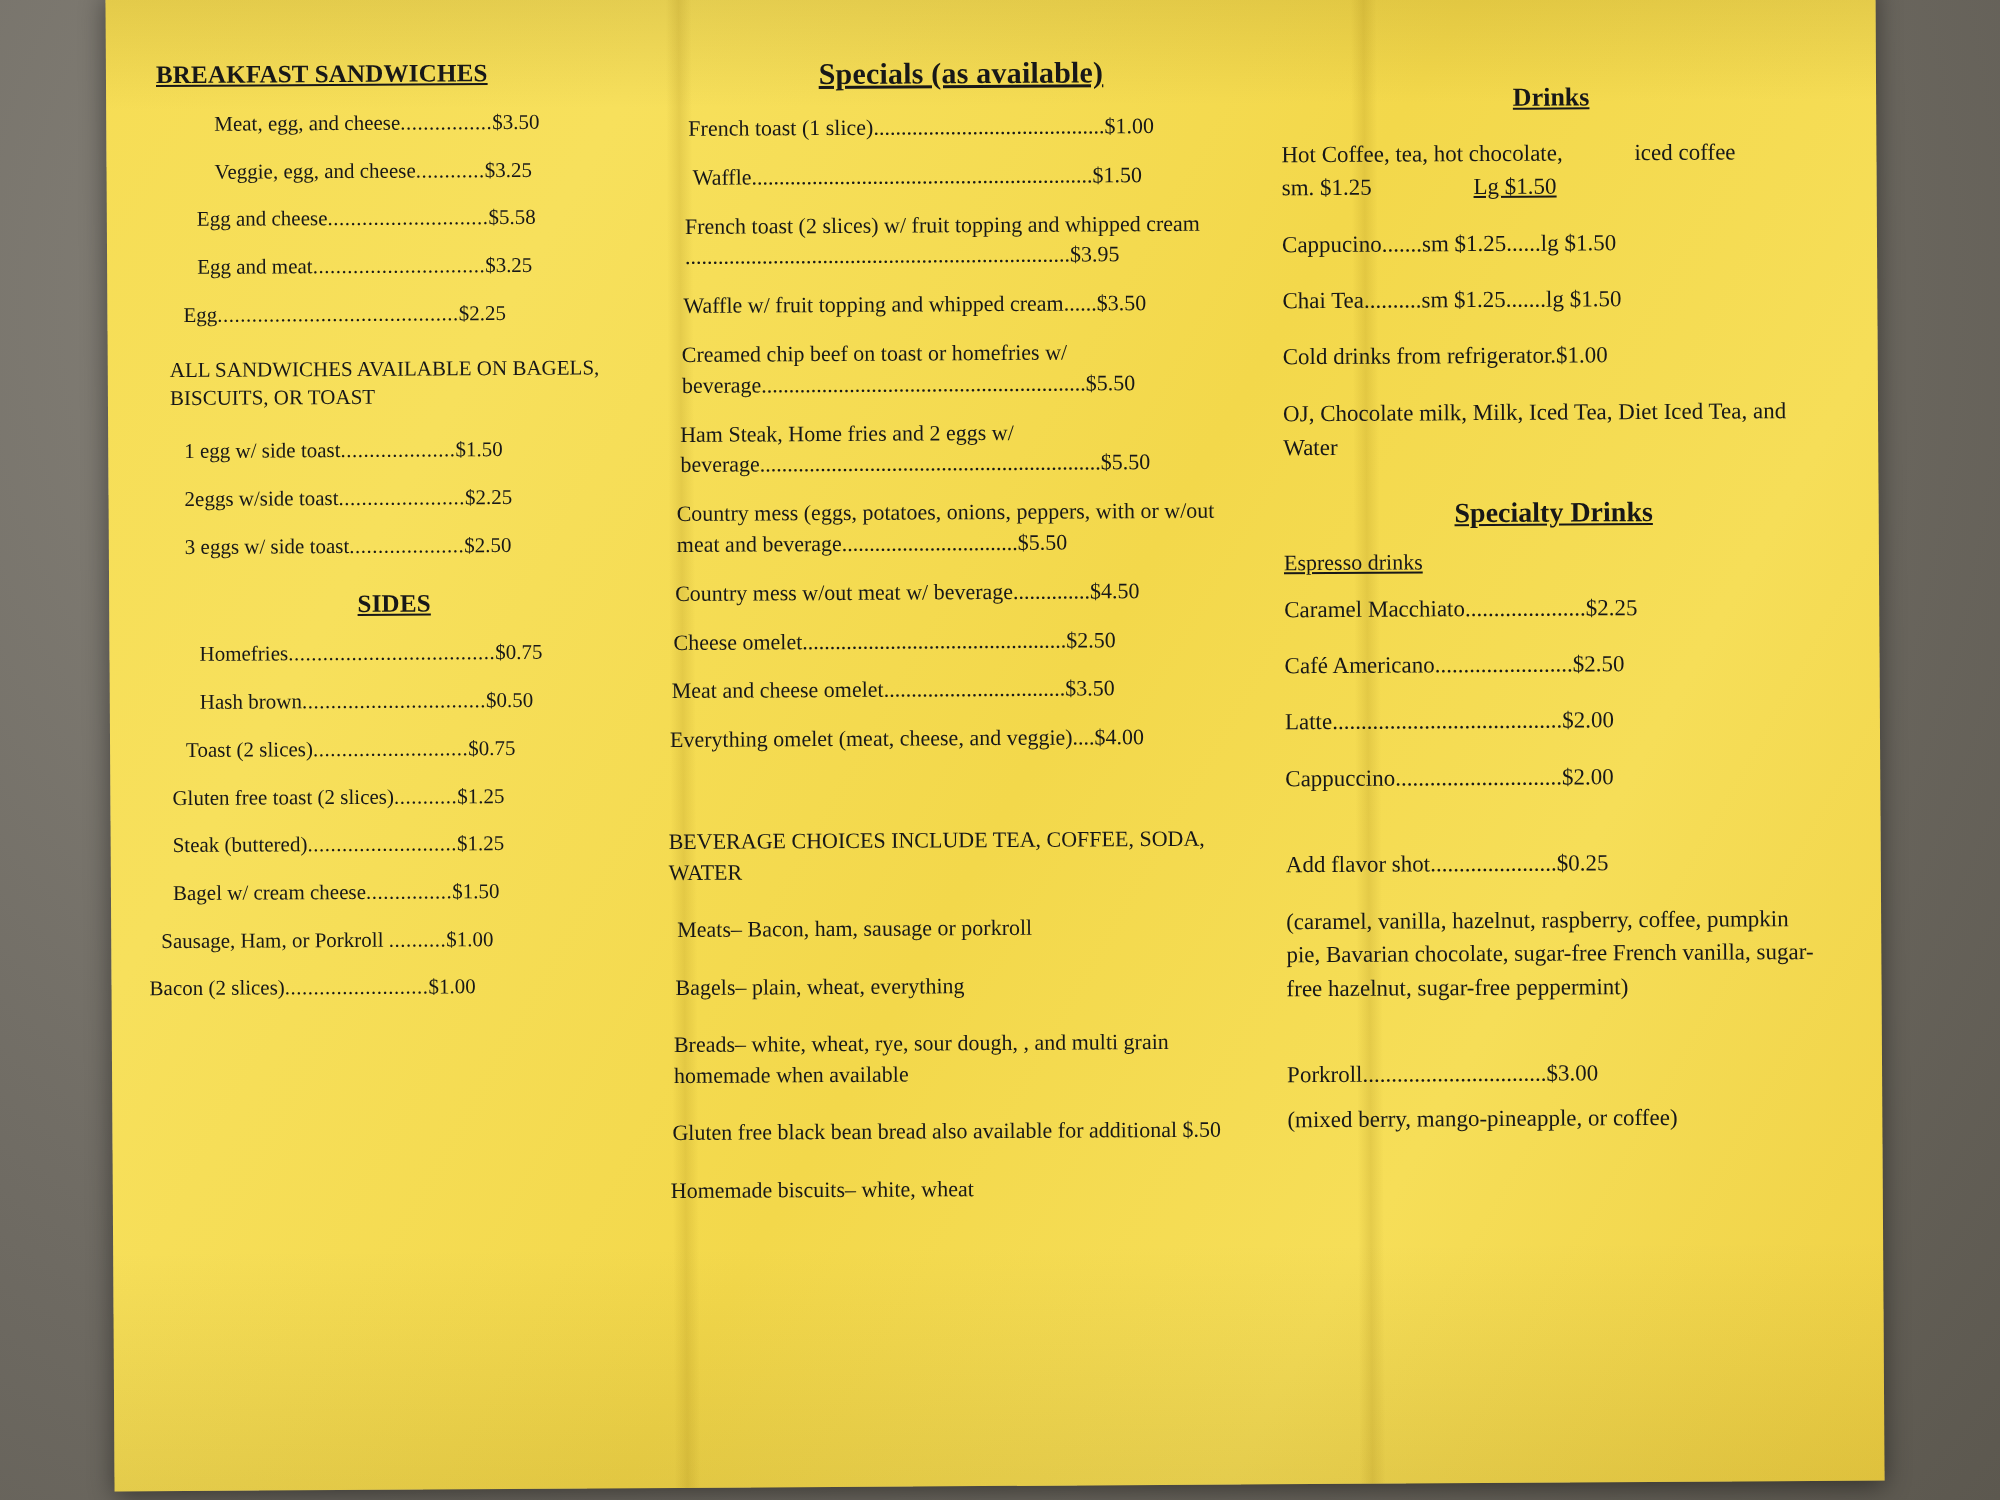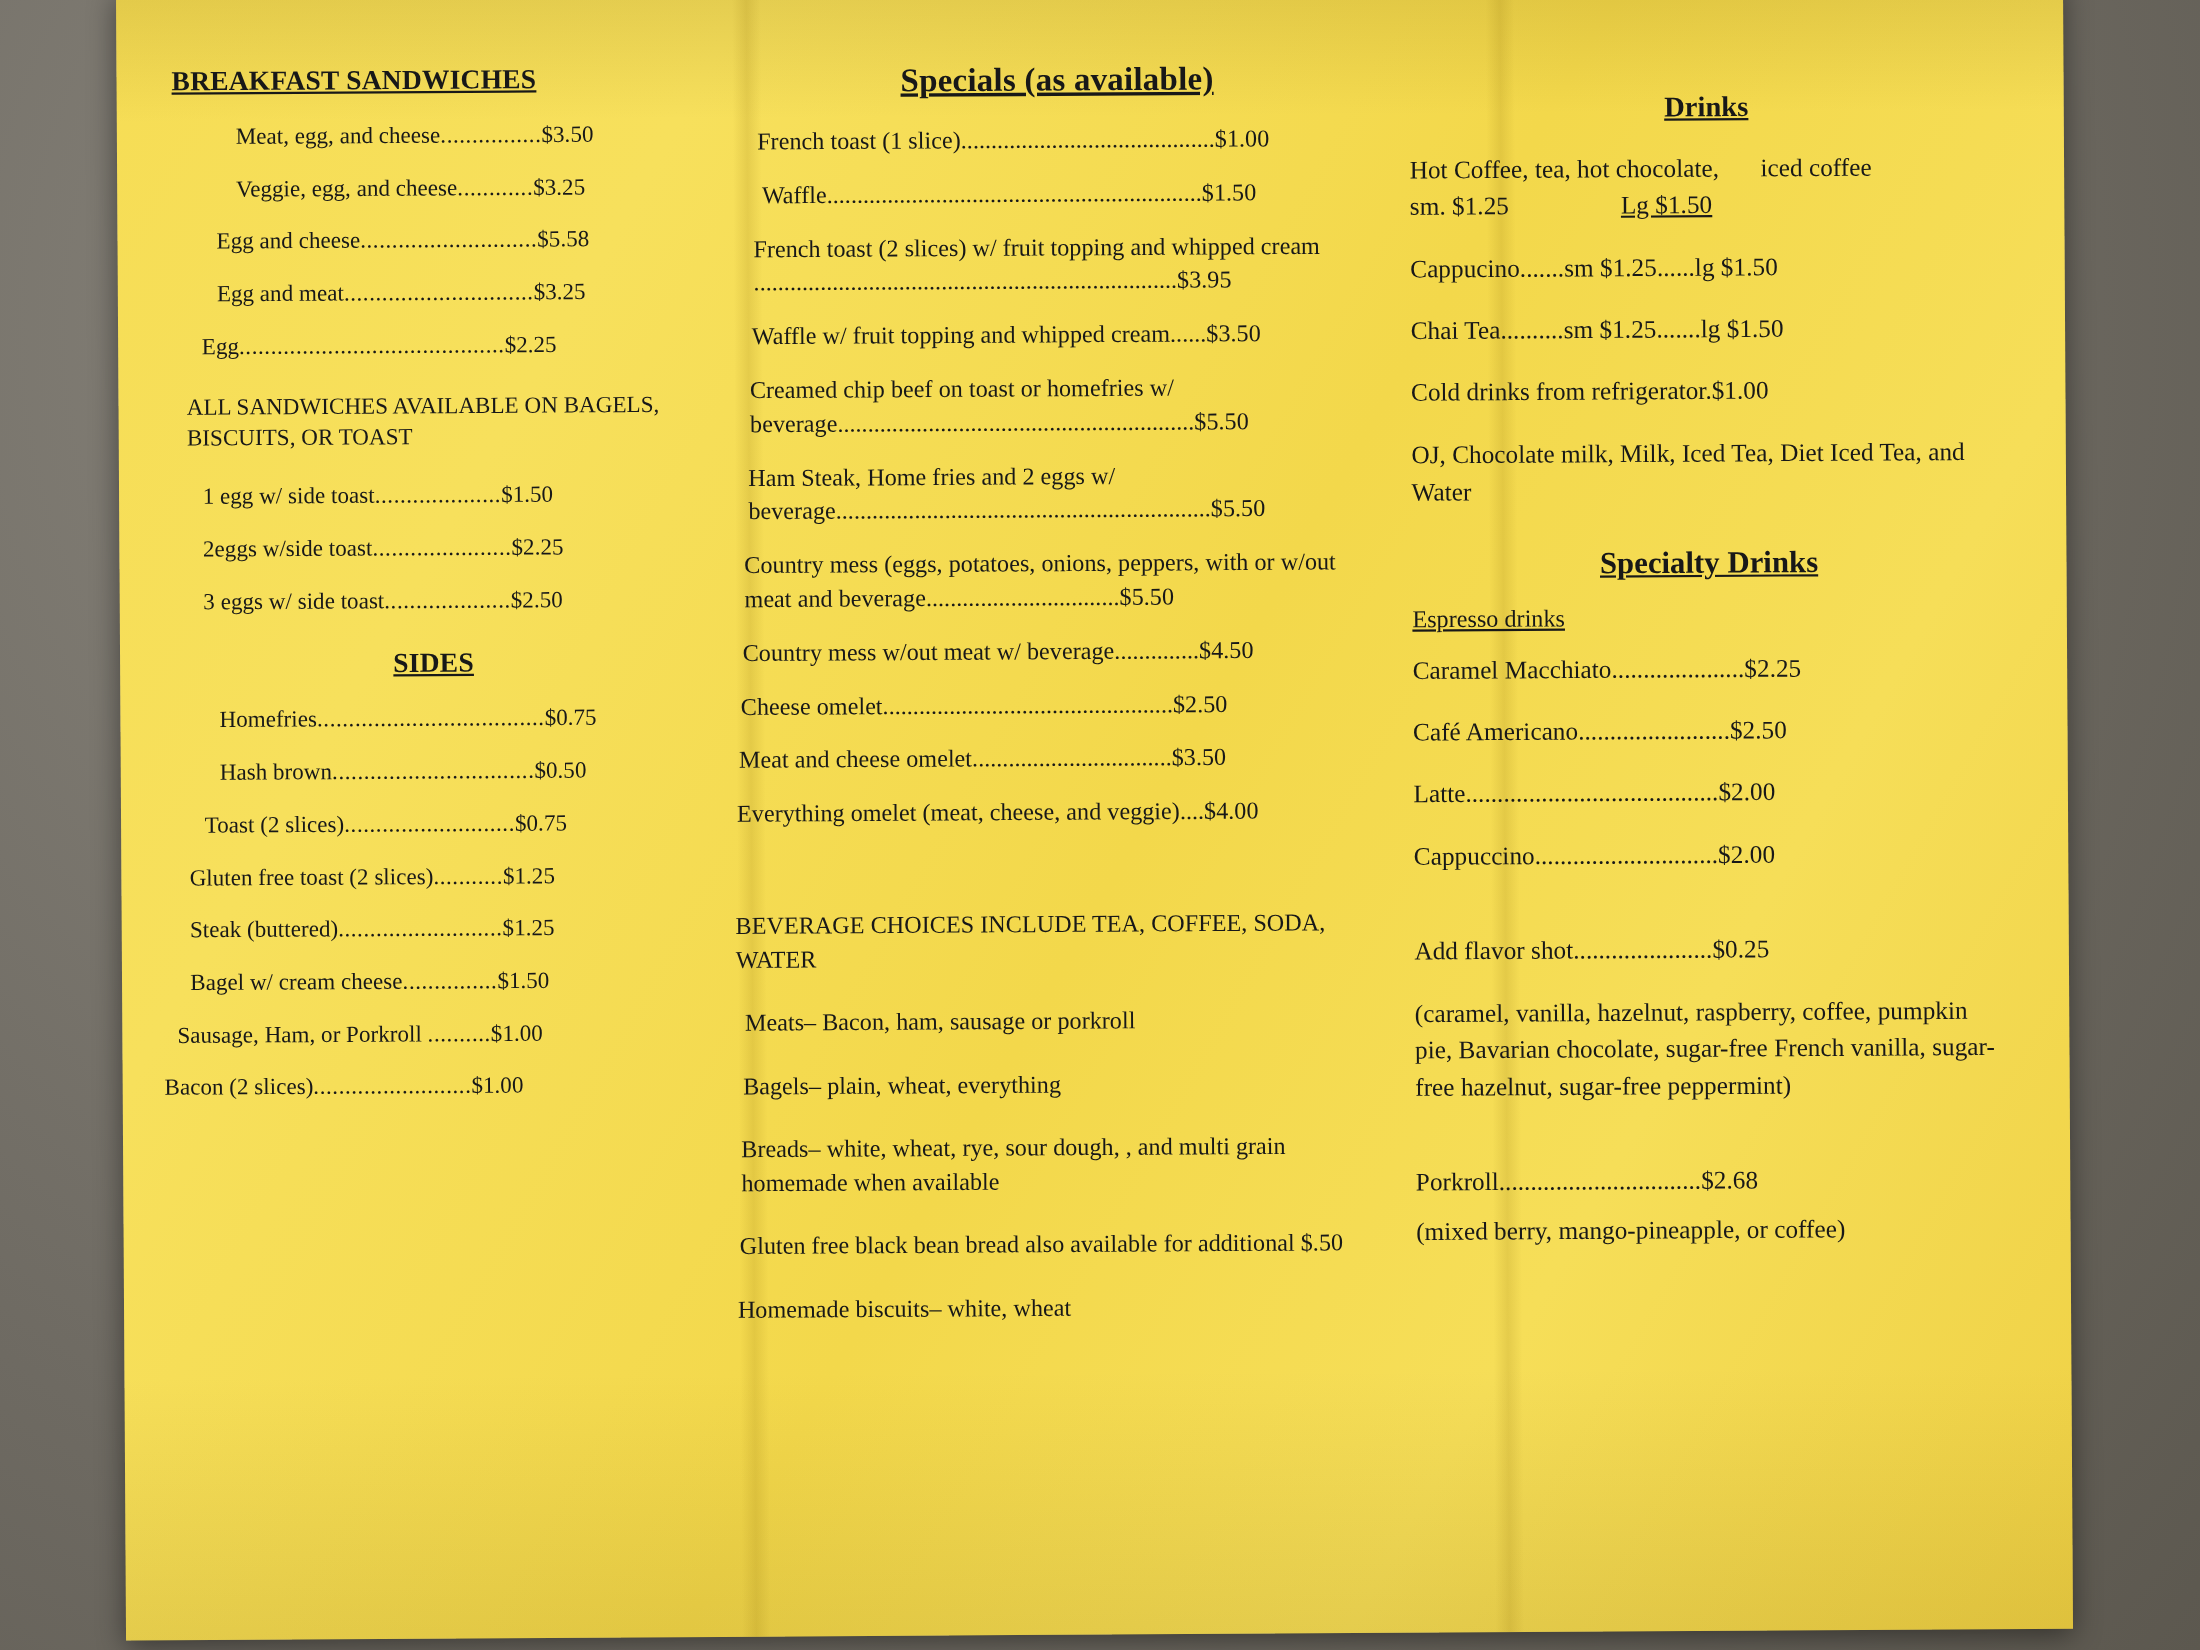--- a/index.html
+++ b/index.html
@@ -230,21 +230,21 @@
       <div class="mid-note" style="margin-left:2px;">Breads– white, wheat, rye, sour dough, , and multi grain homemade when available</div>
       <div class="mid-note" style="margin-left:0px;">Gluten free black bean bread also available  for additional $.50</div>
       <div class="mid-note" style="margin-left:-2px;">Homemade biscuits– white, wheat</div>
     </div>
 
     <div class="col" id="col-right">
       <h2 class="dr-title">Drinks</h2>
 
       <div class="r-block">
         <span>Hot Coffee, tea, hot chocolate,</span>
-        <span style="margin-left:32px;">iced coffee</span><br>
+        <span style="margin-left:66px;">iced coffee</span><br>
         <span>sm. $1.25</span>
         <span style="margin-left:96px;text-decoration:underline;">Lg $1.50</span>
       </div>
 
       <div class="r-item">Cappucino.......sm $1.25......lg $1.50</div>
       <div class="r-item">Chai Tea..........sm $1.25.......lg $1.50</div>
       <div class="r-item">Cold drinks from refrigerator.$1.00</div>
       <div class="r-block">OJ, Chocolate milk, Milk, Iced Tea, Diet Iced Tea, and Water</div>
 
       <h2 class="sp-title">Specialty Drinks</h2>
@@ -266,18 +266,18 @@
       <div class="spacer-md"></div>
 
       <div class="r-item">
         <span>Add flavor shot</span><span class="dots">......................</span><span class="pr">$0.25</span>
       </div>
       <div class="r-block">(caramel, vanilla, hazelnut, raspberry, coffee, pumpkin pie,   Bavarian chocolate, sugar-free French vanilla, sugar-free hazelnut, sugar-free peppermint)</div>
 
       <div class="spacer-md"></div>
 
       <div class="r-item tight">
-        <span>Porkroll</span><span class="dots">................................</span><span class="pr">$2.68</span>
+        <span>Porkroll</span><span class="dots">................................</span><span class="pr">$3.00</span>
       </div>
       <div class="r-block">(mixed berry, mango-pineapple, or coffee)</div>
     </div>
   </div>
 </div>
 
 </body></html>

